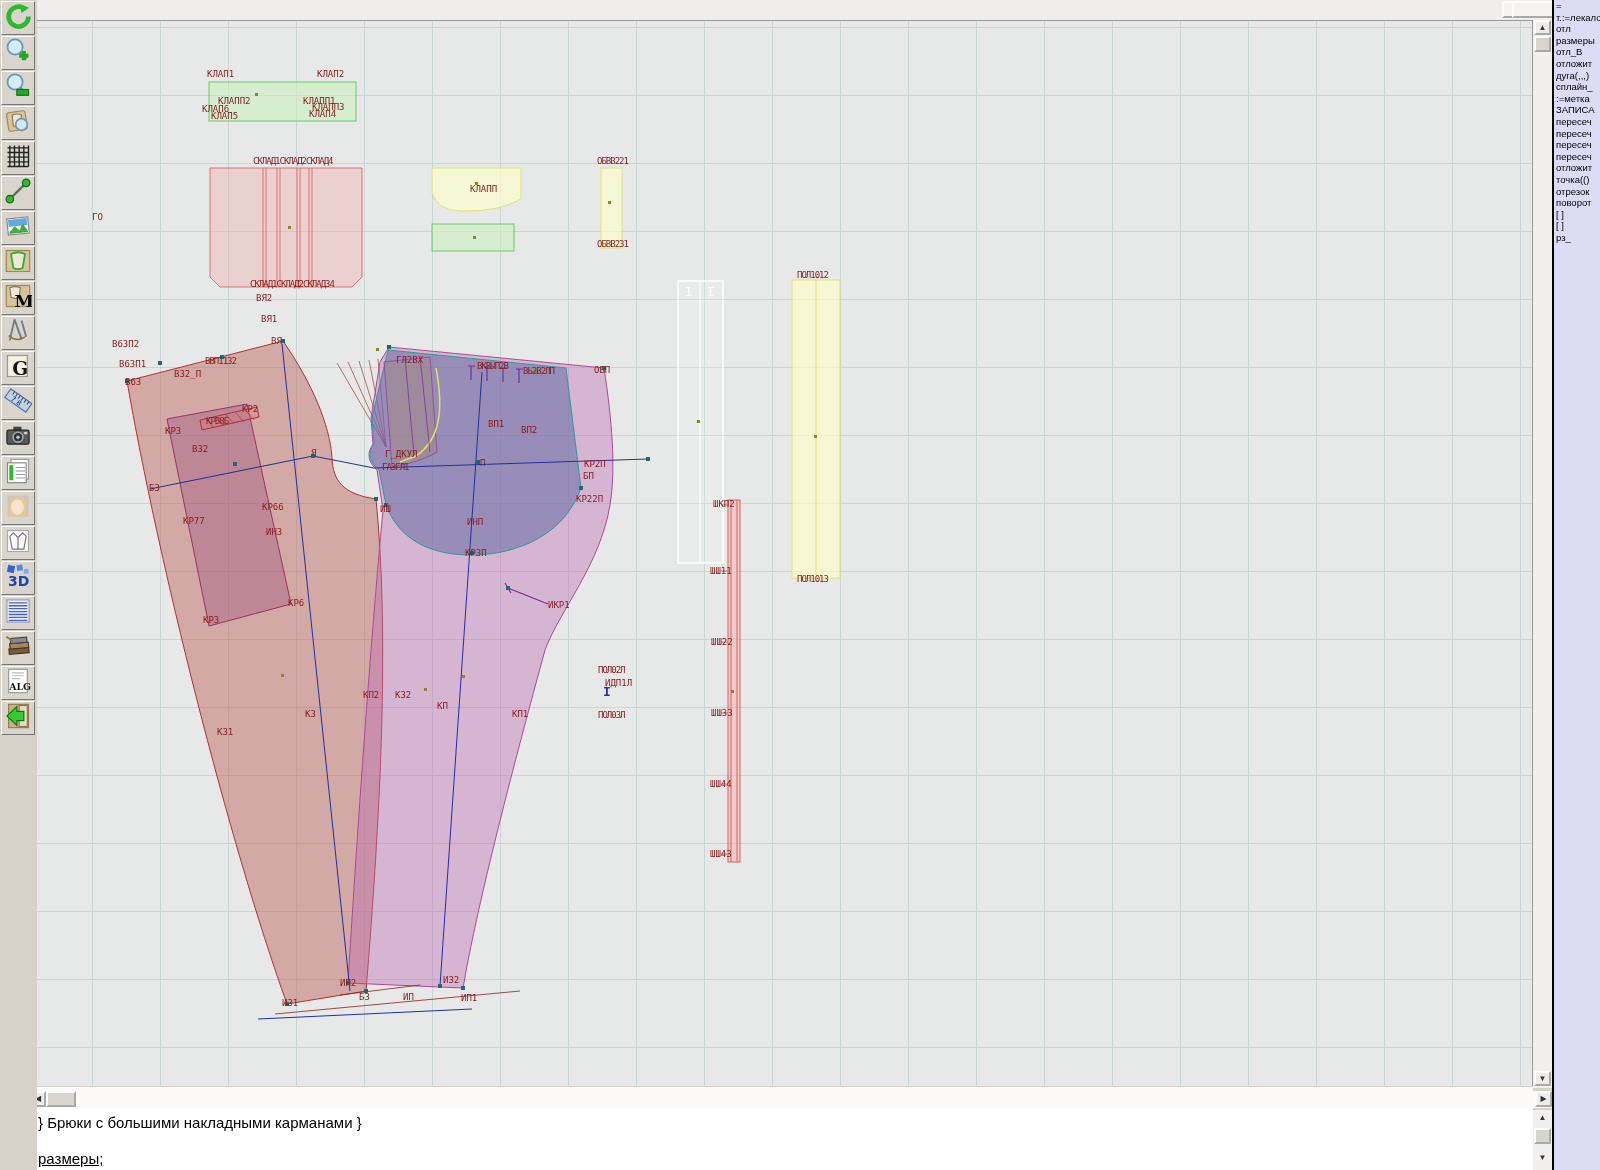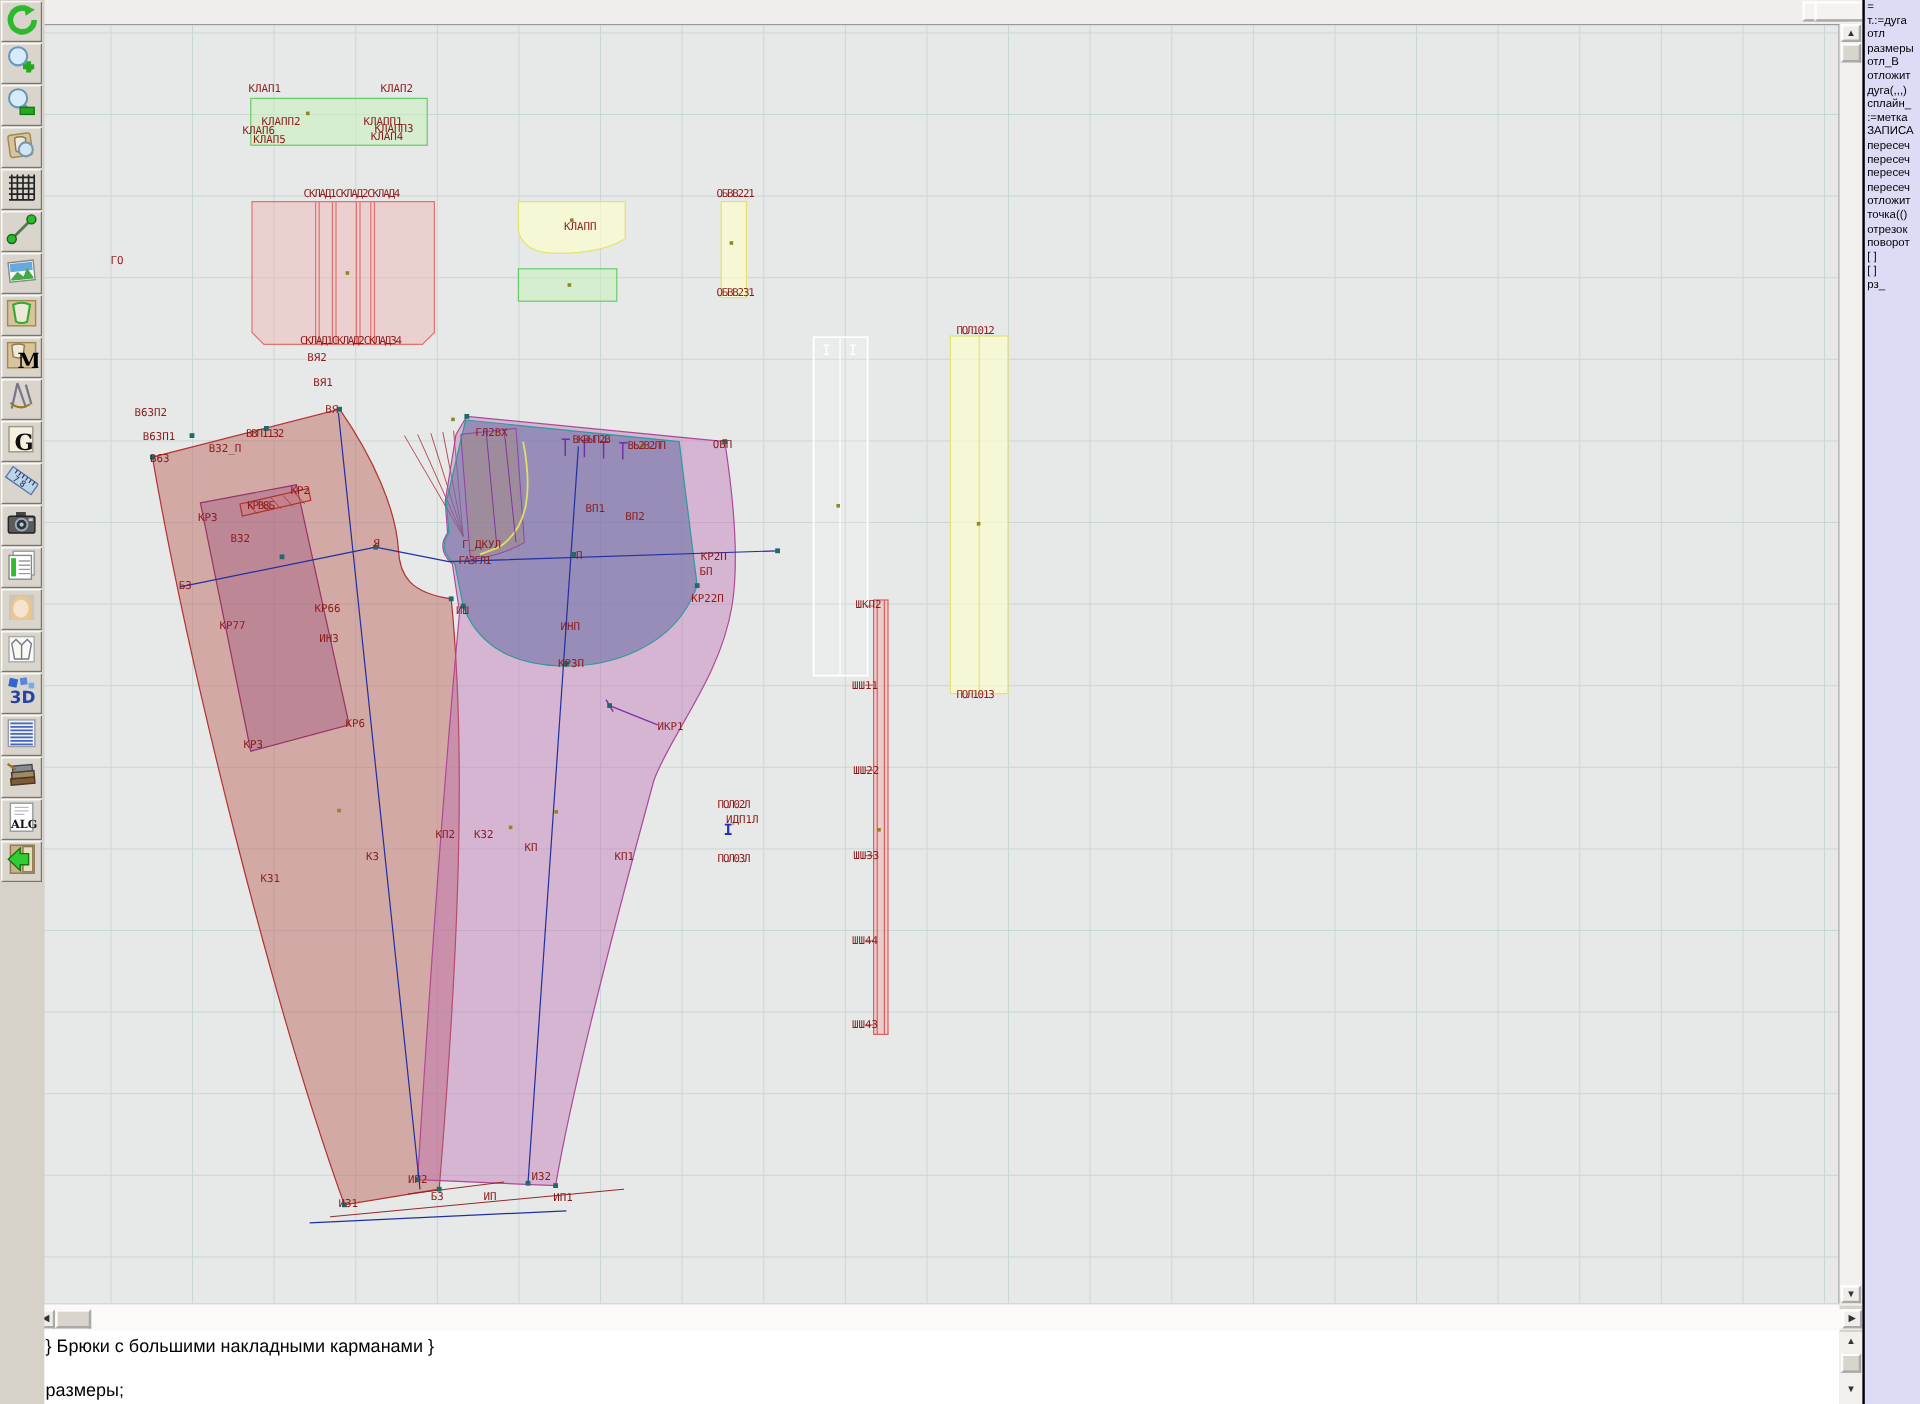--- a/index.html
+++ b/index.html
@@ -36,21 +36,21 @@
   .sthumb{position:absolute;background:#d9d5cd;border:2px outset #fdfdfd;box-sizing:border-box;}
   
   #rpanel{left:1552px;top:0;width:48px;height:1170px;background:#dddbf6;
     border-left:2px solid #000;box-sizing:border-box;z-index:20;overflow:hidden;}
   #rpanel .pline{font:9.5px "Liberation Sans",sans-serif;color:#000;line-height:11.6px;
     padding-left:2px;white-space:nowrap;}
   
   #editor{left:28px;top:1108px;width:1505px;height:62px;background:#ffffff;z-index:14;}
   #editor .eline{font:15px "Liberation Sans",sans-serif;color:#000;white-space:pre;}
   #eline1{position:absolute;left:10px;top:6px;}
-  #eline2{position:absolute;left:10px;top:42px;}
+  #eline2{position:absolute;left:10px;top:42px;text-decoration:underline;}
   #caret{position:absolute;left:5px;top:5px;width:2px;height:17px;background:#000;}
   #gapstrip{left:28px;top:1087px;width:1505px;height:21px;background:#fbfaf9;z-index:13;}
 </style>
 </head>
 <body>
 
 <div id="toolbar" class="abs">
   <div class="tbtn">
       <span><svg viewBox="0 0 24 24">
           <path d="M18.5 6.5 A8.5 8.5 0 1 0 21 12.5" fill="none" stroke="#2eb82e" stroke-width="4"></path>
@@ -402,21 +402,21 @@
 </div>
 
 <div class="abs sb" style="left:1533px;top:1110px;width:19px;height:60px;">
   <div class="sbtn" style="left:1px;top:2px;width:17px;height:14px;border:none;background:none;">▲</div>
   <div class="sthumb" style="left:1px;top:18px;width:17px;height:16px;"></div>
   <div class="sbtn" style="left:1px;top:42px;width:17px;height:14px;border:none;background:none;">▼</div>
 </div>
 
 <div id="rpanel" class="abs">
     <div class="pline">=</div>
-    <div class="pline">т.:=дуга</div>
+    <div class="pline">т.:=лекало</div>
     <div class="pline">отл</div>
     <div class="pline">размеры</div>
     <div class="pline">отл_В</div>
     <div class="pline">отложит</div>
     <div class="pline">дуга(,,,)</div>
     <div class="pline">сплайн_</div>
     <div class="pline">:=метка</div>
     <div class="pline">ЗАПИСА</div>
     <div class="pline">пересеч</div>
     <div class="pline">пересеч</div>

